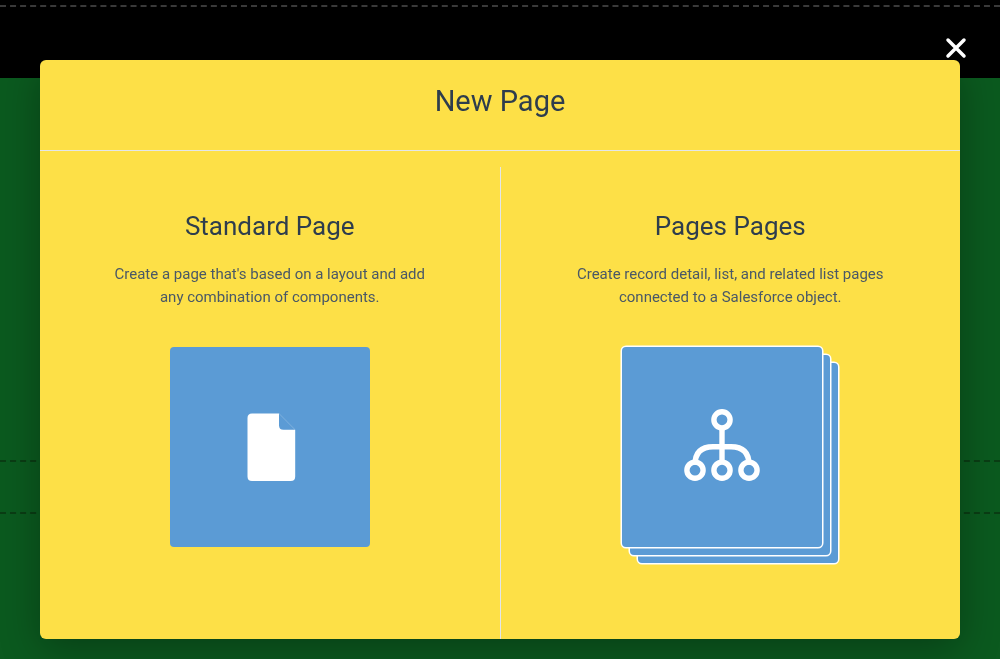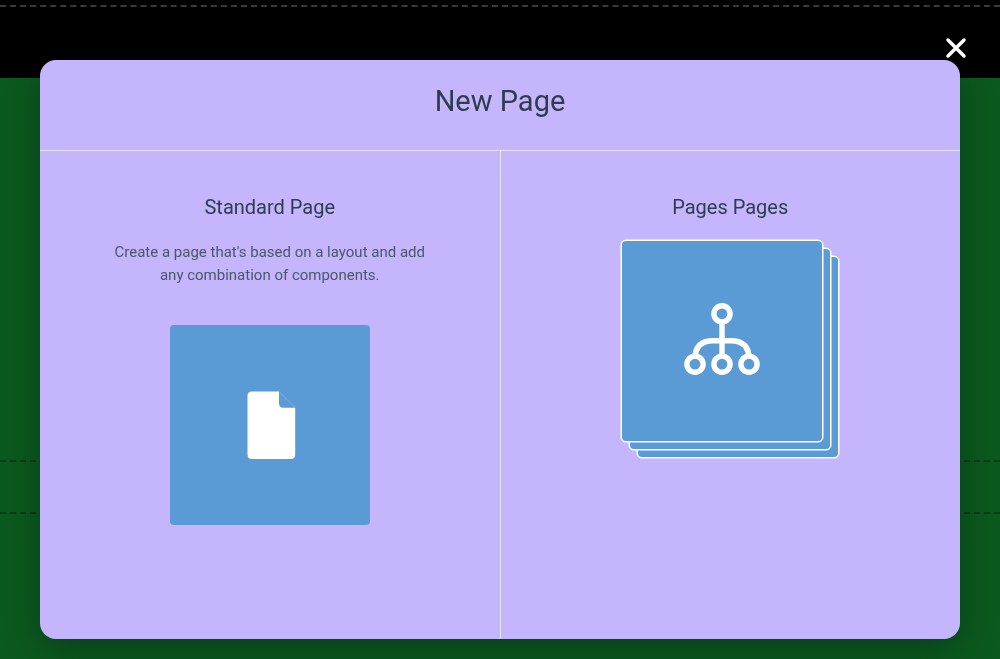--- a/index.html
+++ b/index.html
@@ -46,26 +46,27 @@
       cursor: pointer;
       z-index: 100;
       color: #fff;
     }
     .modal {
       position: absolute;
       left: 40px;
       right: 40px;
       top: 60px;
       bottom: 20px;
-      background: #c4b5fd;
-      border-radius: 16px;
+      background: #fde047;
+      border-radius: 6px;
       box-shadow: 0 10px 40px rgba(0,0,0,0.3);
       display: flex;
       flex-direction: column;
       overflow: hidden;
+      gap: 16px;
     }
     .modal-header {
       text-align: center;
       padding: 24px 20px 22px;
       border-bottom: 1px solid #e3e6ea;
     }
     .modal-title {
       font-size: 29px;
       font-weight: 400;
       color: #2e3d4d;
@@ -85,21 +86,21 @@
       text-align: center;
       cursor: pointer;
       display: flex;
       flex-direction: column;
       align-items: center;
     }
     .option:first-child {
       border-right: 1px solid #e3e6ea;
     }
     .option-title {
-      font-size: 20px;
+      font-size: 26px;
       font-weight: 400;
       color: #2e3d4d;
       margin-bottom: 22px;
     }
     .option-desc {
       font-size: 15px;
       color: #4a5866;
       line-height: 1.55;
       max-width: 320px;
       margin-bottom: 37px;
@@ -184,20 +185,21 @@
           <svg viewBox="0 0 100 100">
             <path d="M25 15 L60 15 L78 33 L78 85 Q78 90 73 90 L30 90 Q25 90 25 85 L25 20 Q25 15 30 15 Z" fill="#fff"></path>
             <path d="M60 15 L60 28 Q60 33 65 33 L78 33 Z" fill="#5b9bd5"></path>
           </svg>
         </span>
       </div>
     </div>
 
     <div class="option">
       <h2 class="option-title">Pages Pages</h2>
+      <p class="option-desc">Create record detail, list, and related list pages connected to a Salesforce object.</p>
       <div class="tile-stack-wrapper">
         <div class="tile-stack">
           <div class="layer l3"></div>
           <div class="layer l2"></div>
           <div class="layer l1">
             <span>
               <svg viewBox="0 0 100 100">
                 <circle cx="50" cy="22" r="9" fill="none" stroke="#fff" stroke-width="6"></circle>
                 <line x1="50" y1="31" x2="50" y2="52" stroke="#fff" stroke-width="6"></line>
                 <path d="M20 72 Q20 52 40 52 L60 52 Q80 52 80 72" fill="none" stroke="#fff" stroke-width="6"></path>

